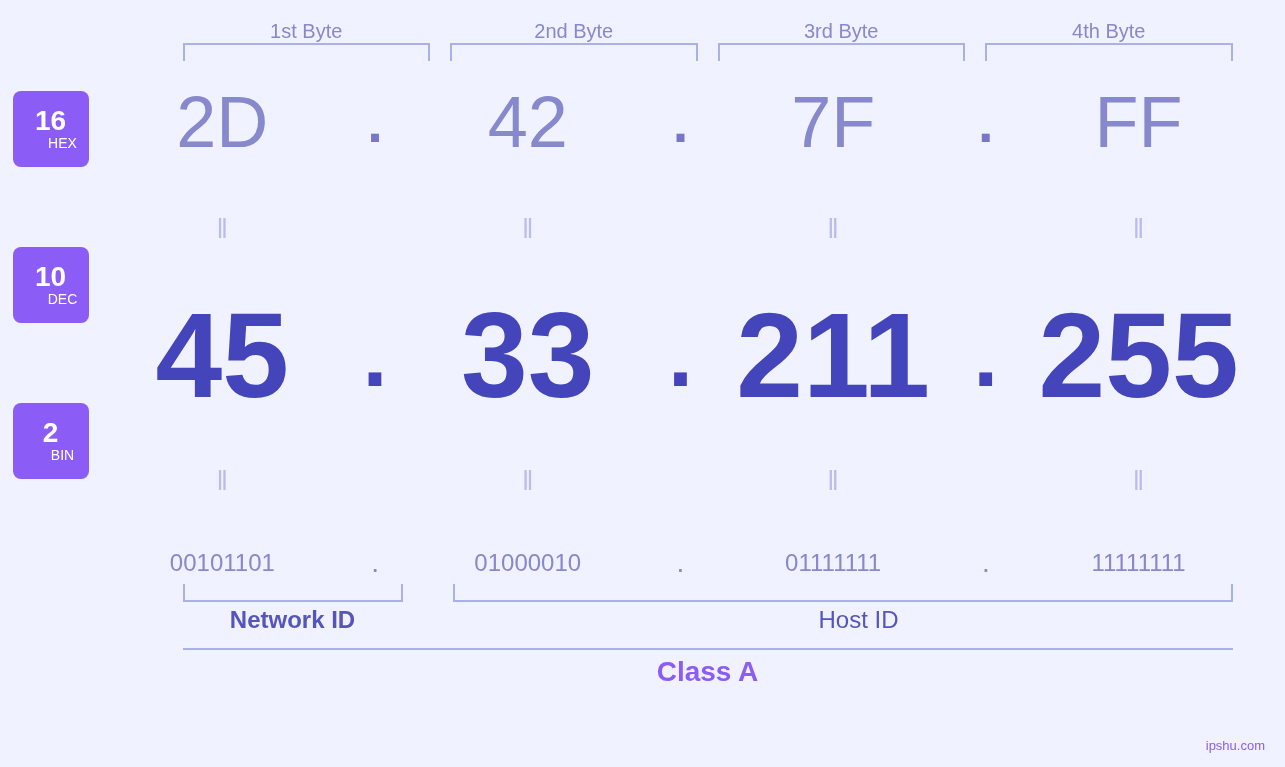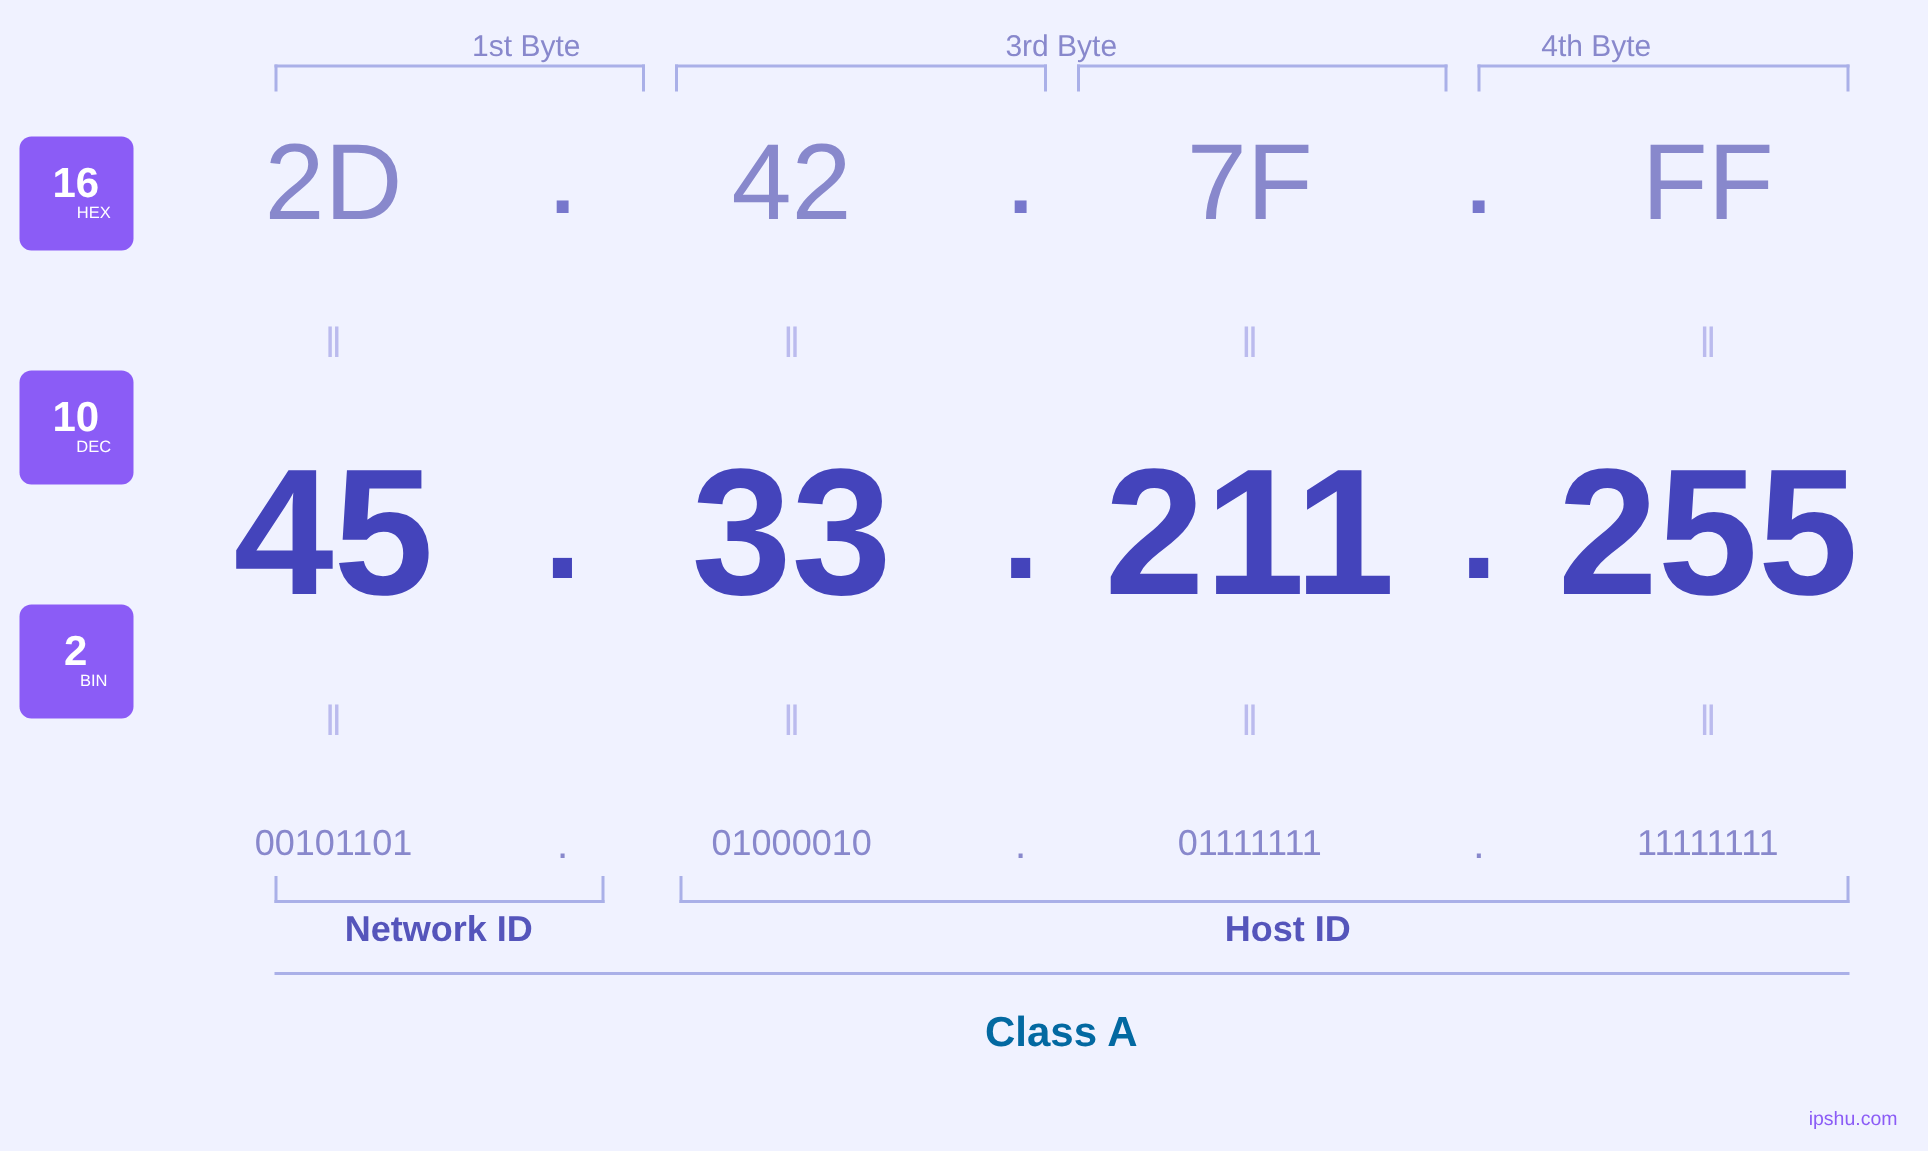--- a/index.html
+++ b/index.html
@@ -85,21 +85,21 @@
       color: white;
     }
 
     .base-badge .base-num {
       font-size: 28px;
       font-weight: bold;
       line-height: 1;
     }
 
     .base-badge .base-name {
-      font-size: 11px;
+      font-size: 14px;
       font-weight: normal;
       line-height: 1.2;
       margin-left: 24px;
     }
 
     
     .values-grid {
       flex: 1;
       display: flex;
       flex-direction: column;
@@ -213,61 +213,62 @@
       color: #5555bb;
       font-size: 24px;
       font-weight: bold;
     }
 
     .host-label {
       flex: 1;
       text-align: center;
       color: #5555bb;
       font-size: 24px;
-      font-weight: bold;
+      font-weight: normal;
     }
 
     
     .class-bracket-row {
       margin-left: 130px;
       width: 1070px;
       margin-top: 14px;
     }
 
     .class-bracket-line {
       height: 0;
       border-top: 2px solid #aab0e8;
       margin: 0 10px;
     }
 
     .class-label {
       text-align: center;
-      color: #0369a1;
+      color: #8b5cf6;
       font-size: 28px;
       font-weight: bold;
-      margin-top: 22px;
+      margin-top: 6px;
       margin-left: 130px;
       width: 1070px;
     }
 
     .watermark {
       position: absolute;
       bottom: 14px;
       right: 20px;
       color: #8b5cf6;
       font-size: 13px;
     }
   </style>
 </head>
 <body>
 
 <div class="container">
 
   <div class="header-row">
     <div class="byte-label">1st Byte</div>
+    <div class="byte-label">2nd Byte</div>
     <div class="byte-label">3rd Byte</div>
     <div class="byte-label">4th Byte</div>
   </div>
 
   <div class="bracket-row">
     <div class="bracket"></div>
     <div class="bracket"></div>
     <div class="bracket"></div>
     <div class="bracket"></div>
   </div>

